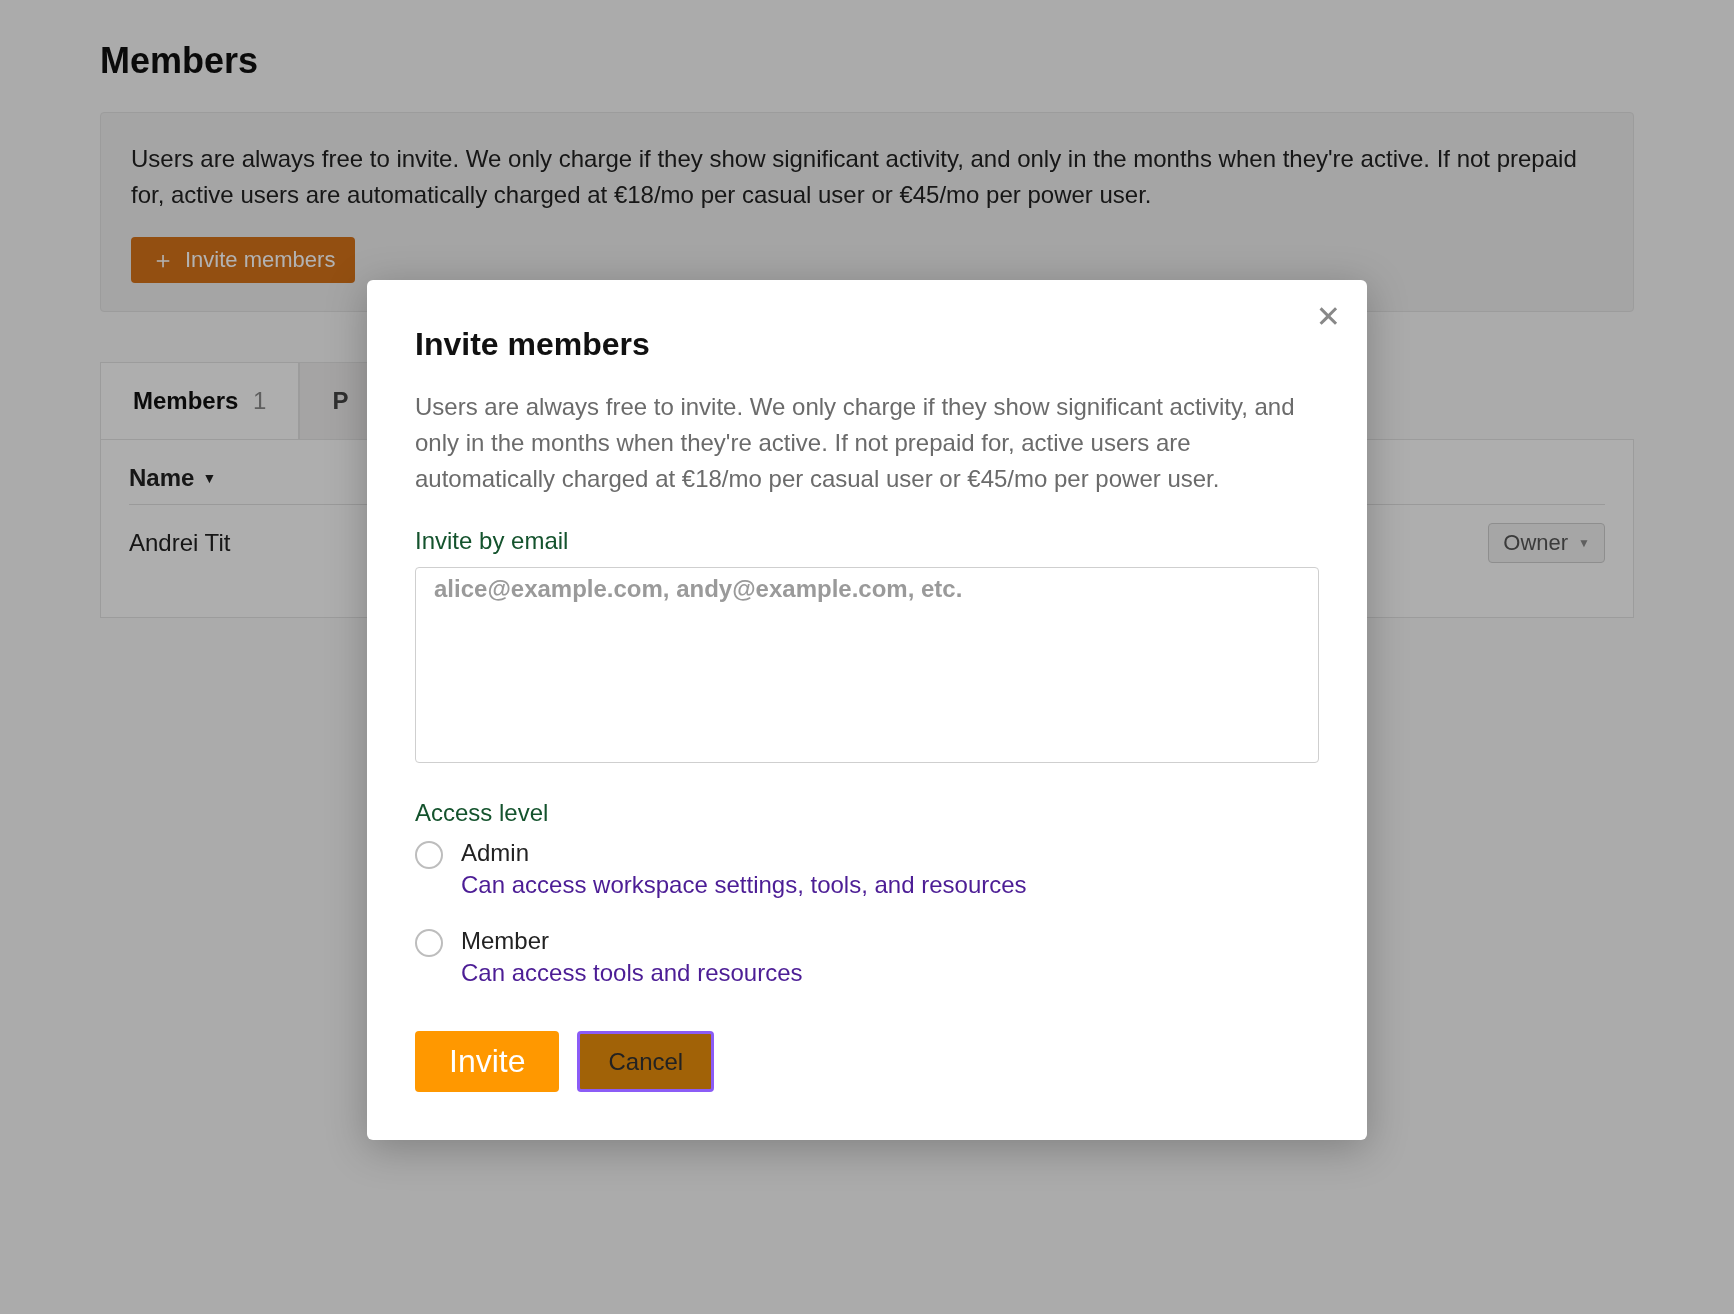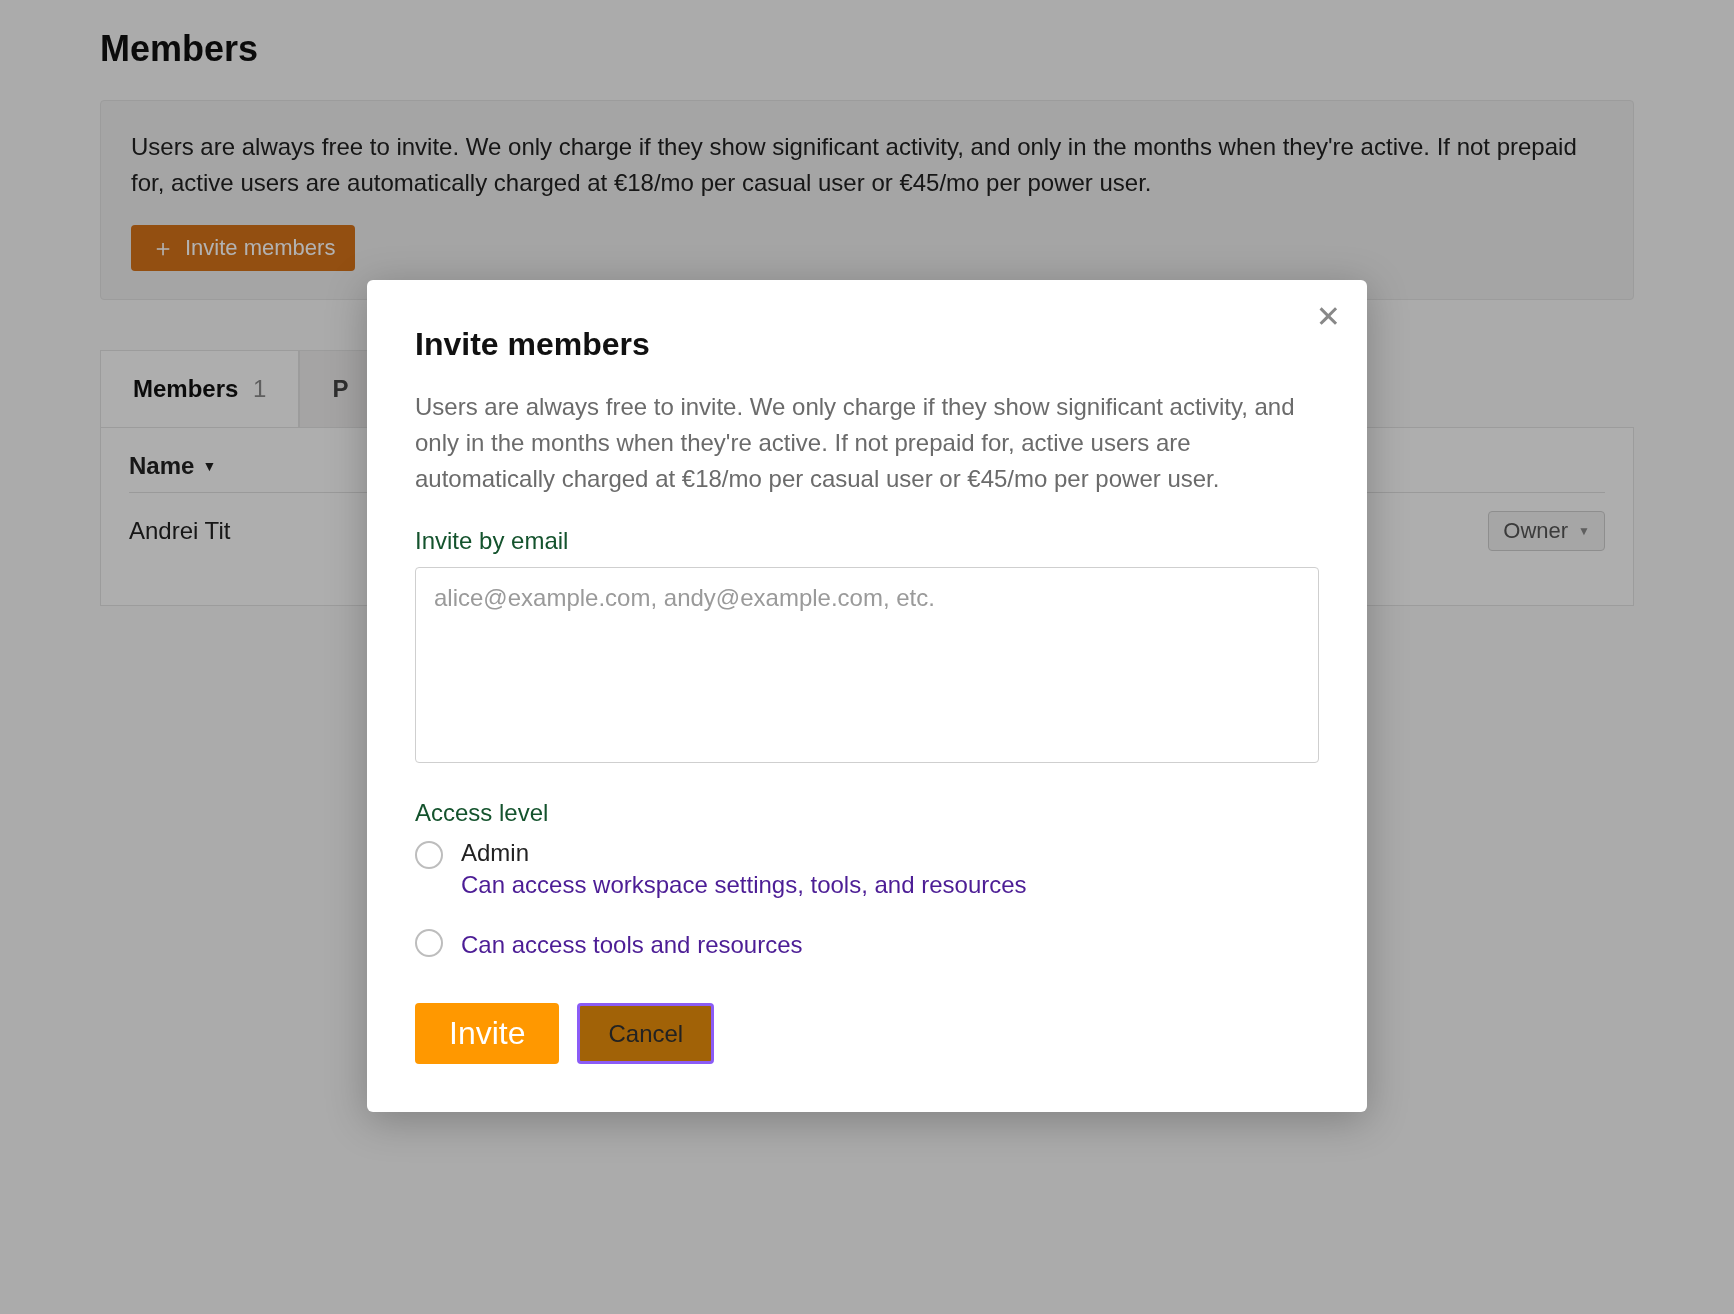--- a/index.html
+++ b/index.html
@@ -10,21 +10,21 @@
     body {
       font-family: -apple-system, BlinkMacSystemFont, "Segoe UI", Helvetica, Arial, sans-serif;
       background: #f5f5f5;
       color: #111;
       width: 1734px;
       height: 1314px;
       position: relative;
       overflow: hidden;
     }
     .page {
-      padding: 28px 100px;
+      padding: 40px 100px;
     }
     .page-title {
       font-size: 36px;
       font-weight: 700;
       color: #111;
       margin-bottom: 30px;
     }
     .info-panel {
       background: #ededed;
       border: 1px solid #e0e0e0;
@@ -178,25 +178,26 @@
     .field-label {
       font-size: 24px;
       color: #14532d;
       margin-bottom: 12px;
     }
     .email-input {
       width: 100%;
       height: 196px;
       border: 1px solid #cfcfcf;
       border-radius: 4px;
-      padding: 16px 18px;
+      padding: 7px 18px;
       font-size: 24px;
       font-family: inherit;
       resize: none;
       color: #222;
+      font-weight: bold;
     }
     .email-input::placeholder {
       color: #9a9a9a;
     }
     .section-gap {
       margin-top: 32px;
     }
     .radio-group {
       margin-top: 1px;
       display: flex;
@@ -335,20 +336,21 @@
       <label class="radio-item">
         <span class="radio-outer"></span>
         <span class="radio-text">
           <div class="r-label">Admin</div>
           <div class="r-desc">Can access workspace settings, tools, and resources</div>
         </span>
       </label>
       <label class="radio-item">
         <span class="radio-outer"></span>
         <span class="radio-text">
+          <div class="r-label">Member</div>
           <div class="r-desc">Can access tools and resources</div>
         </span>
       </label>
     </div>
 
     <div class="modal-actions">
       <button class="btn-invite">Invite</button>
       <button class="btn-cancel">Cancel</button>
     </div>
   </div>

